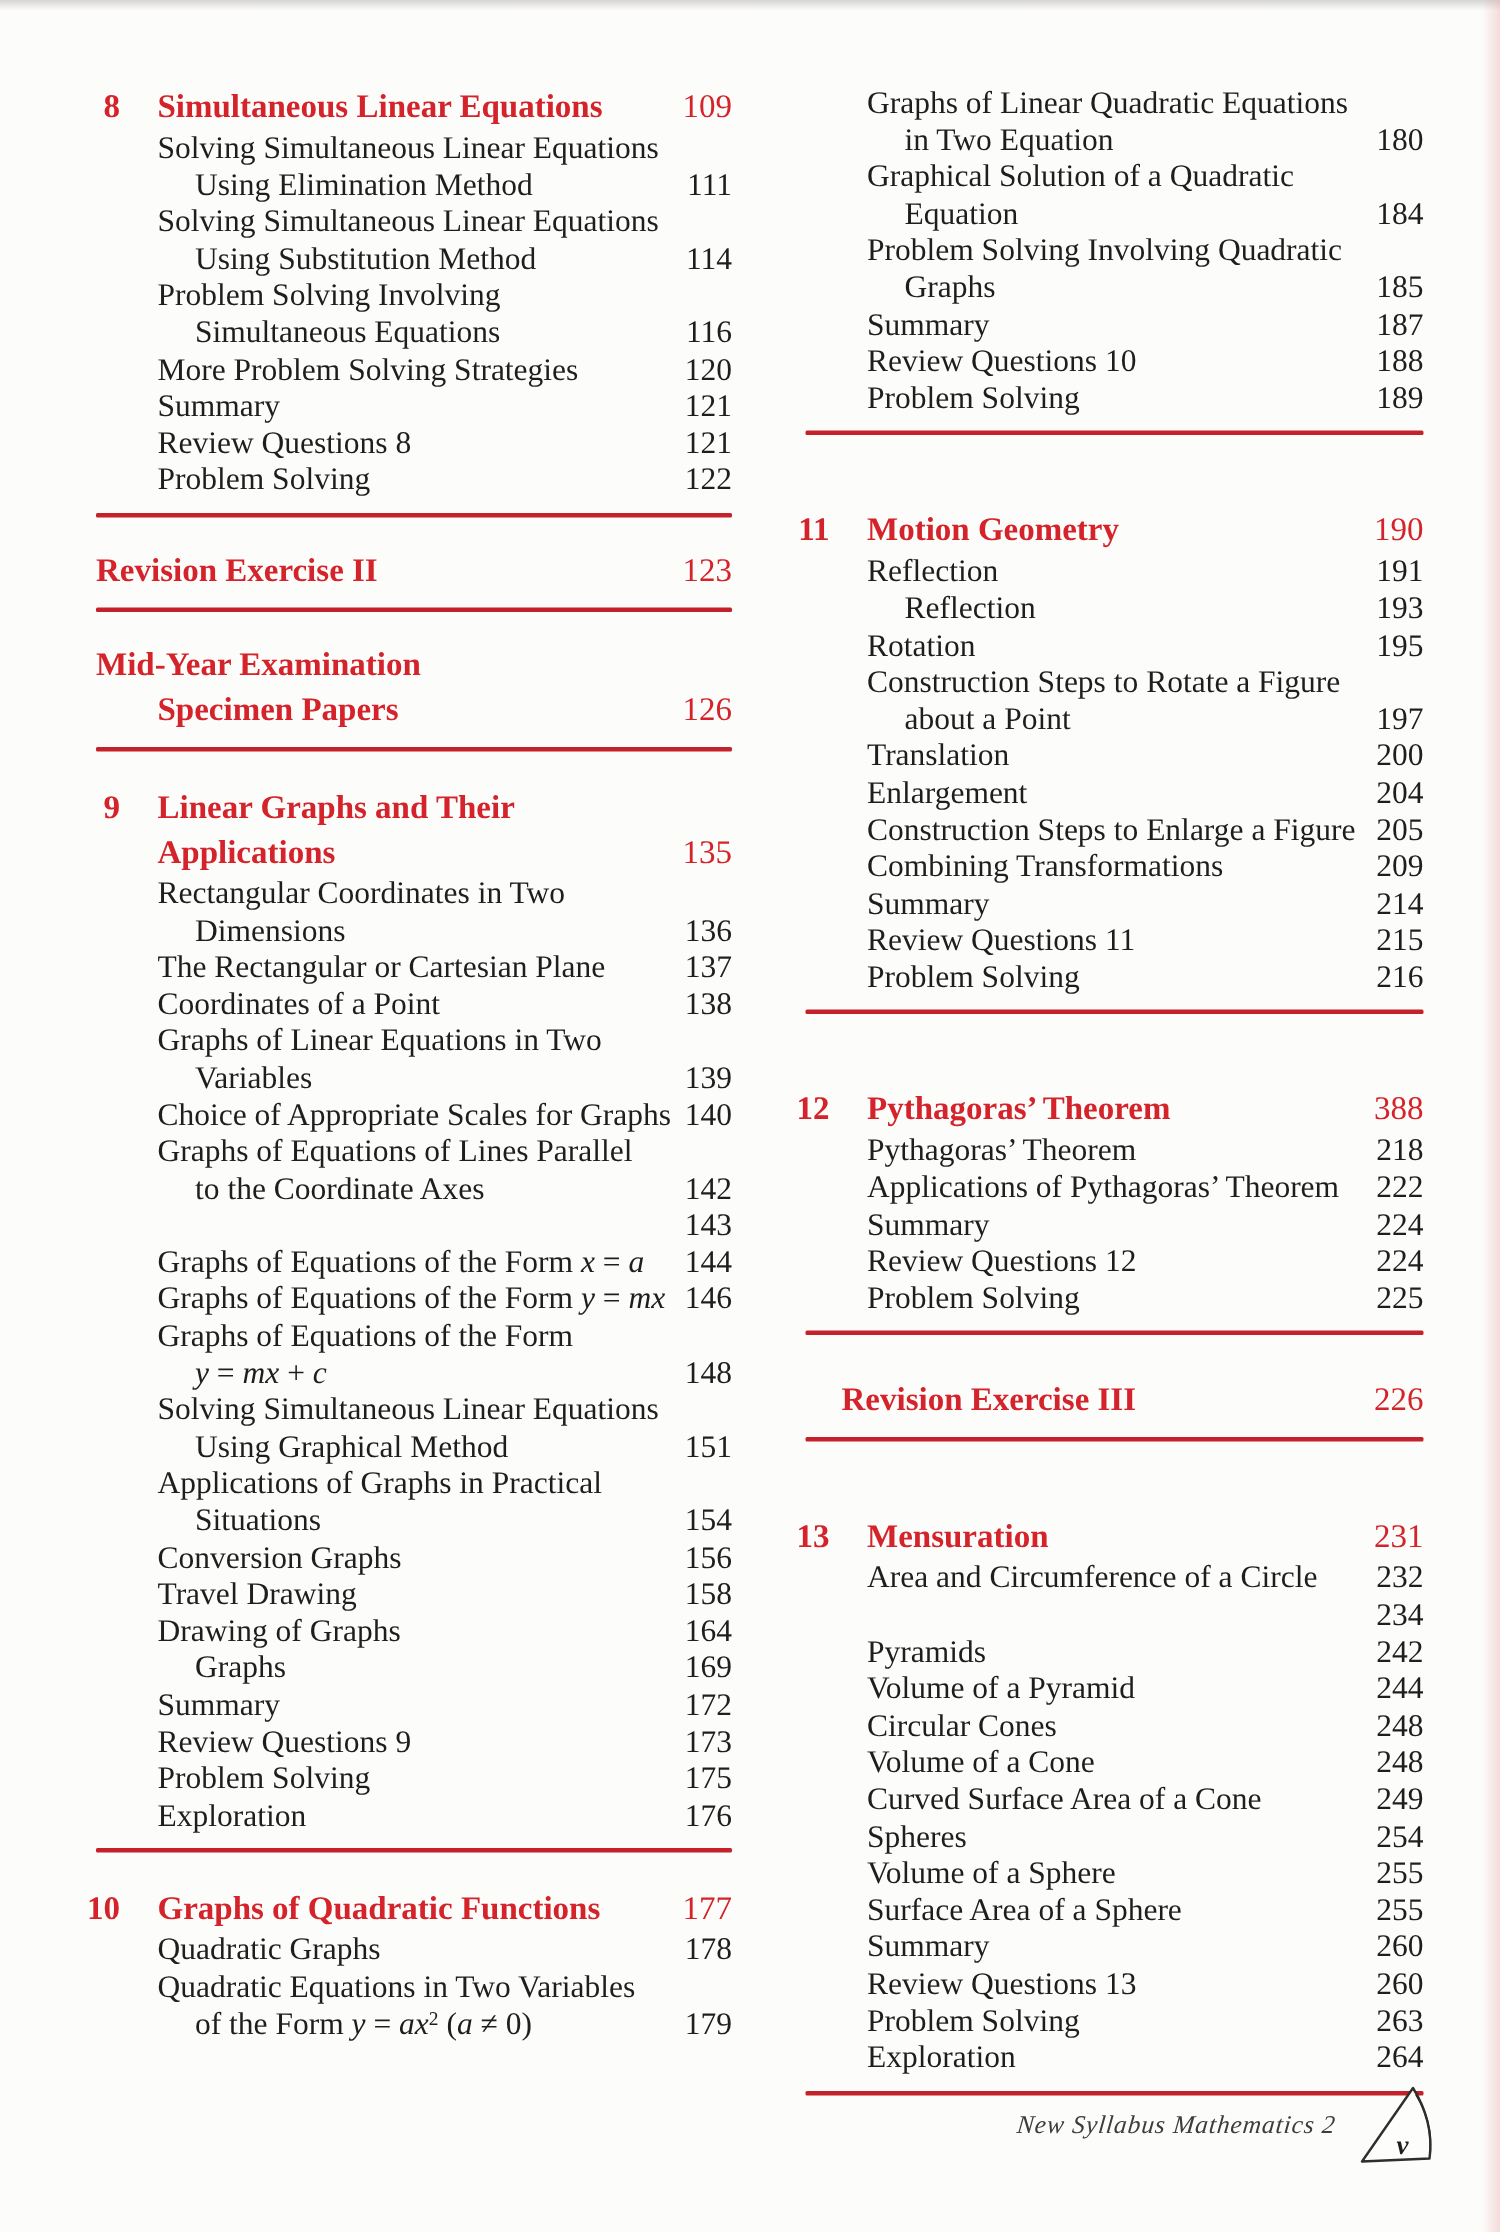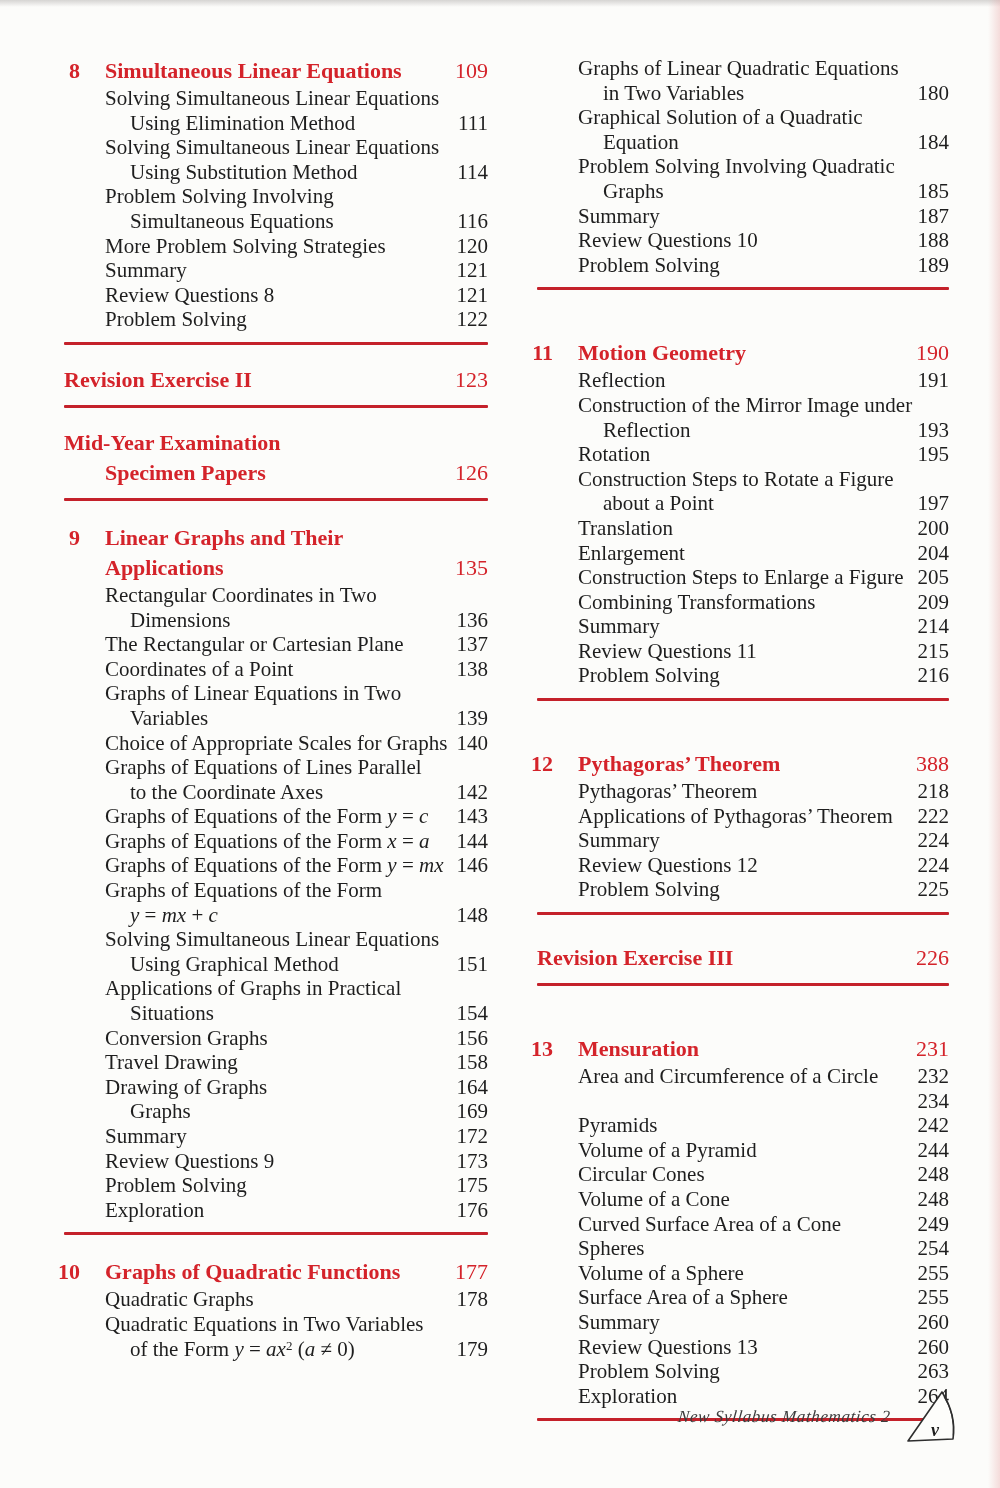--- a/index.html
+++ b/index.html
@@ -34,21 +34,21 @@
   .ch-num{position:absolute;left:-100px;top:0;width:116px;text-align:right;}
   .red-pg{color:var(--red);font-weight:normal;}
 
   .exercise-block{margin-top:20px;text-align:center;}
   .ex-line{display:flex;align-items:baseline;font-size:22px;line-height:30px;
     font-weight:bold;color:var(--red);}
   .ex-line.ex-indent{padding-left:41px;}
 
   .chapter-block{margin-top:22px;}
   #col-right .chapter-block{margin-top:48px;}
-  #col-right .exercise-block{margin-top:28px;}
+  #col-right .exercise-block{margin-top:28px;margin-left:24px;}
   .col > :first-child{margin-top:0;}
 
   .rule{height:3px;background:var(--rule-red);margin-top:10px;border-radius:1px;}
 
   sup{font-size:13px;line-height:0;vertical-align:6px;}
   i{font-style:italic;}
 
   .footer{position:absolute;top:1390px;right:40px;display:flex;
     align-items:center;gap:14px;}
   .brand{font-style:italic;font-size:17px;color:#3d3d3d;letter-spacing:.6px;
@@ -161,21 +161,20 @@
         <span class="pg">140</span>
       </div>
       <div class="item-line">
         <span class="txt">Graphs of Equations of Lines Parallel</span>
       </div>
       <div class="item-line wrap">
         <span class="txt">to the Coordinate Axes</span>
         <span class="pg">142</span>
       </div>
       <div class="item-line">
-        <span class="txt">Graphs of Equations of the Form <i>y</i> = <i>c</i></span>
         <span class="pg">143</span>
       </div>
       <div class="item-line">
         <span class="txt">Graphs of Equations of the Form <i>x</i> = <i>a</i></span>
         <span class="pg">144</span>
       </div>
       <div class="item-line">
         <span class="txt">Graphs of Equations of the Form <i>y</i> = <i>mx</i></span>
         <span class="pg">146</span>
       </div>
@@ -252,21 +251,21 @@
         <span class="pg">179</span>
       </div>
     </div>
   </div>
 <div id="col-right" class="col">
     <div class="items-block">
       <div class="item-line">
         <span class="txt">Graphs of Linear Quadratic Equations</span>
       </div>
       <div class="item-line wrap">
-        <span class="txt">in Two Variables</span>
+        <span class="txt">in Two Equation</span>
         <span class="pg">180</span>
       </div>
       <div class="item-line">
         <span class="txt">Graphical Solution of a Quadratic</span>
       </div>
       <div class="item-line wrap">
         <span class="txt">Equation</span>
         <span class="pg">184</span>
       </div>
       <div class="item-line">
@@ -292,23 +291,20 @@
     <div class="rule"></div>
     <div class="chapter-block">
       <div class="ch-line">
         <span class="ch-num">11</span>
         <span class="ch-title">Motion Geometry</span>
         <span class="pg red-pg">190</span>
       </div>
       <div class="item-line">
         <span class="txt">Reflection</span>
         <span class="pg">191</span>
-      </div>
-      <div class="item-line">
-        <span class="txt">Construction of the Mirror Image under</span>
       </div>
       <div class="item-line wrap">
         <span class="txt">Reflection</span>
         <span class="pg">193</span>
       </div>
       <div class="item-line">
         <span class="txt">Rotation</span>
         <span class="pg">195</span>
       </div>
       <div class="item-line">

